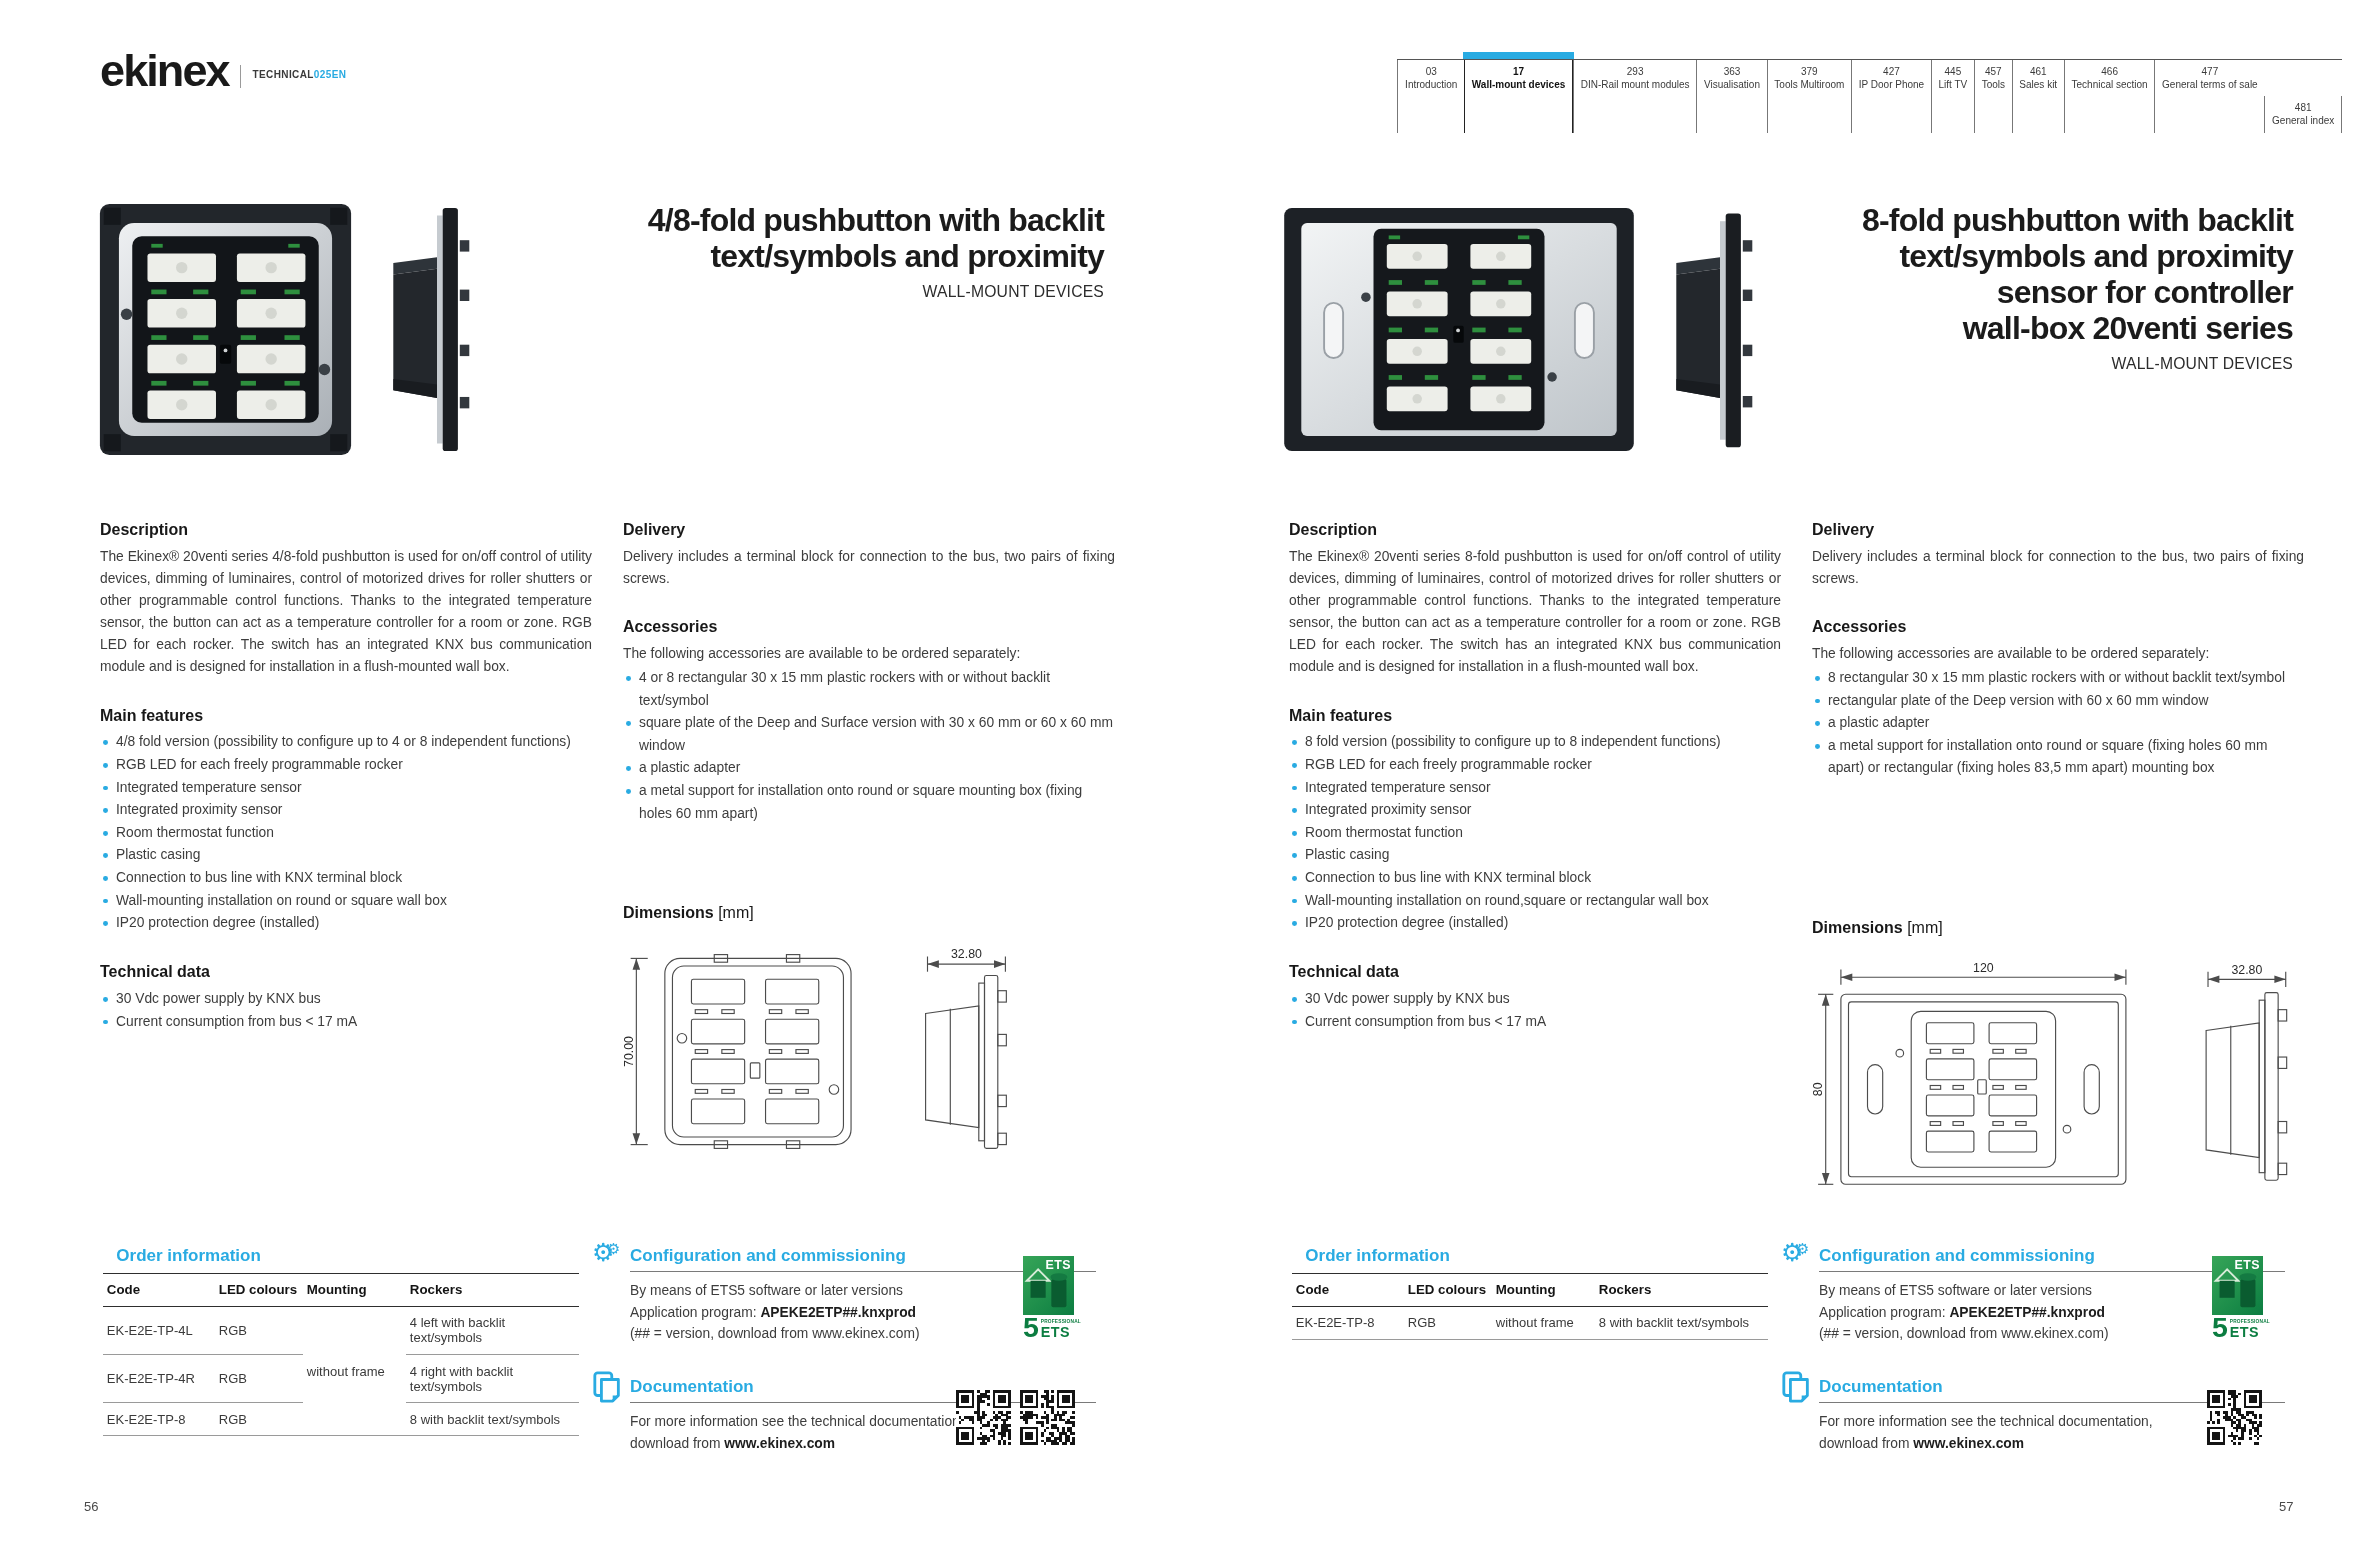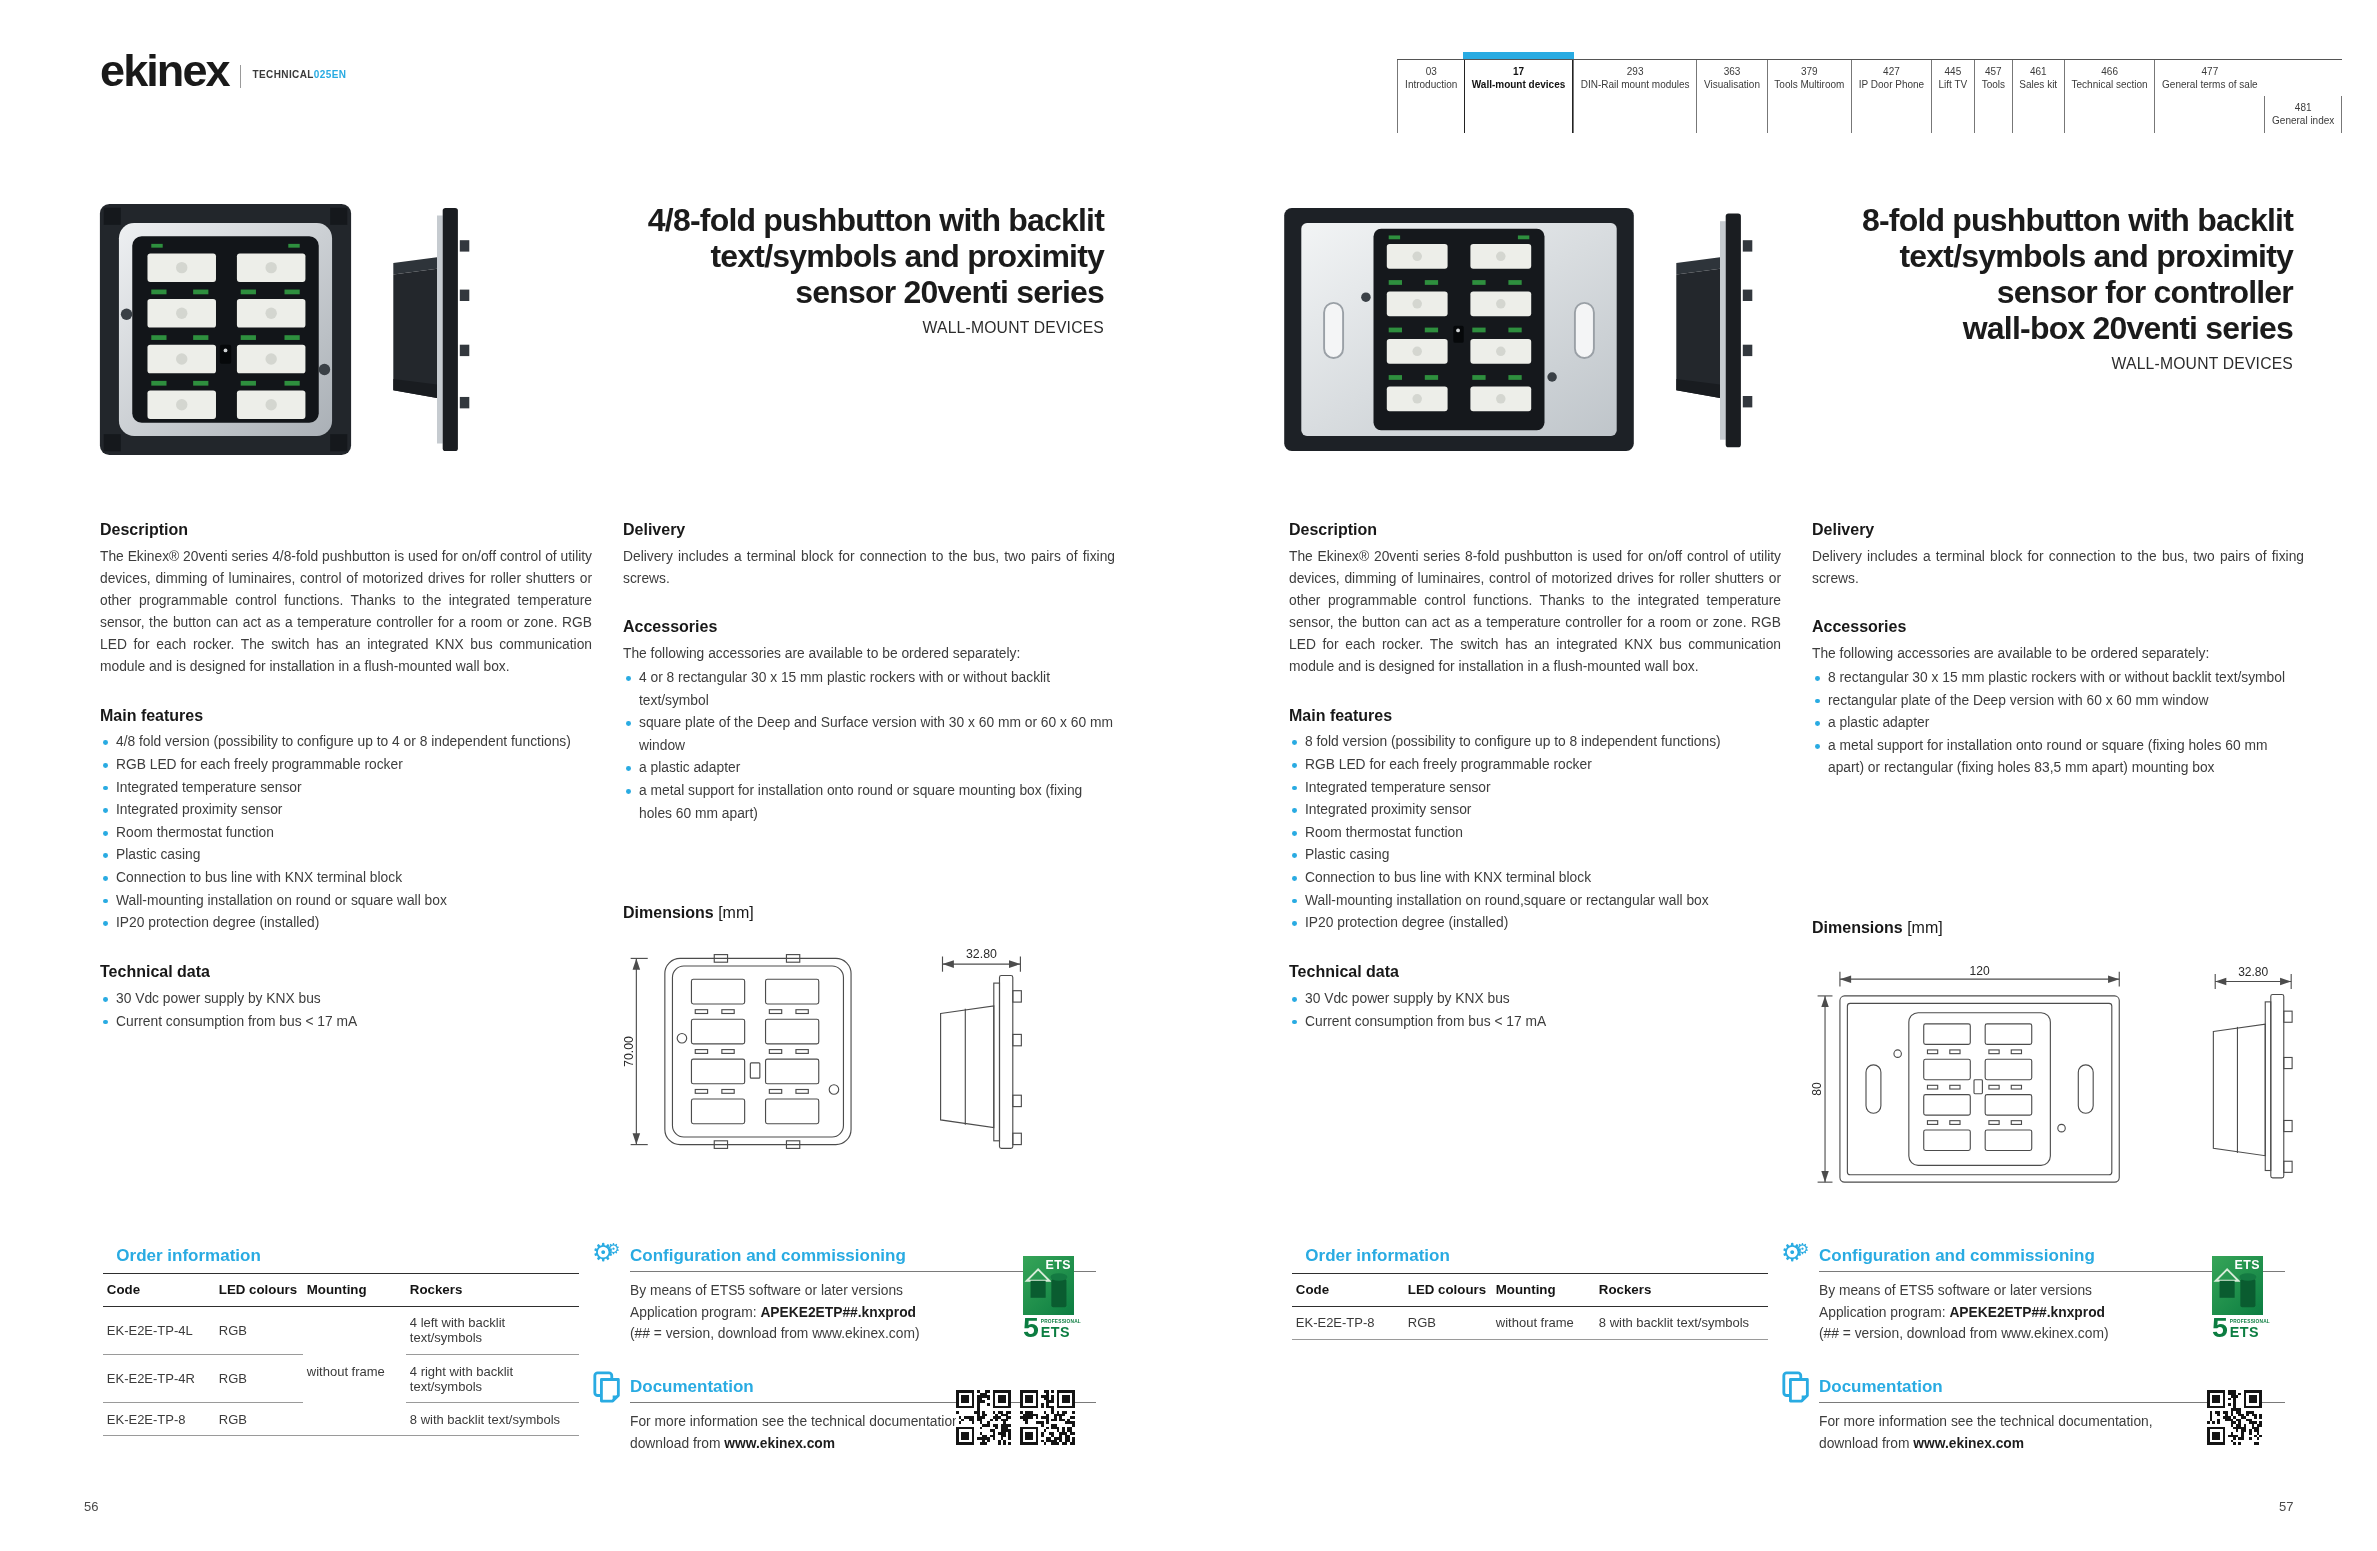--- a/index.html
+++ b/index.html
@@ -42,21 +42,21 @@
   .body-text { font-size:13.8px; line-height:1.6; text-align:justify; color:#3d3d3d; }
   .mt { margin-top:28.5px; }
   ul.bullets { list-style:none; margin-top:1.9px; }
   ul.bullets li { position:relative; padding-left:16px; font-size:13.8px; line-height:1.64; color:#3d3d3d; }
   ul.bullets li::before { content:""; position:absolute; left:2.9px; top:9px; width:4.8px; height:4.8px; border-radius:50%; background:#29abe2; }
 
   
   .dims { position:absolute; left:623px; top:904px; width:492px; }
   .half-b .dims { top:919px; }
   .dims .h-sec .unit { font-weight:normal; }
-  .dims-draw { margin-top:25px; display:flex; gap:55px; align-items:flex-start; }
+  .dims-draw { margin-top:25px; display:flex; gap:40px; align-items:flex-start; }
   .tech-svg { stroke:#4c4c4c; fill:none; stroke-width:1.2; }
   .tech-svg text { stroke:none; fill:#2a2a2a; font-size:13px; font-family:"Liberation Sans",sans-serif; }
   .tech-svg .arr { fill:#4c4c4c; stroke:none; }
 
   
   .order { position:absolute; left:103px; top:1246px; width:476px; }
   .cyan-h { font-size:17px; font-weight:bold; color:#29abe2; }
   .order .cyan-h { margin-left:13.3px; margin-bottom:6.7px; }
   .order table { width:100%; border-collapse:collapse; border-top:1.9px solid #2e2e2e; border-bottom:1px solid #9a9a9a; }
   .order th { font-size:13.3px; font-weight:bold; color:#141414; text-align:left; padding:8.6px 3.8px; border-bottom:1.4px solid #2e2e2e; }
@@ -188,21 +188,20 @@
         <rect x="84" y="40" width="10" height="12" fill="#33383e"></rect>
           <rect x="84" y="92" width="10" height="12" fill="#33383e"></rect>
         <rect x="84" y="150" width="10" height="12" fill="#33383e"></rect>
           <rect x="84" y="205" width="10" height="12" fill="#33383e"></rect>
       </svg>
     </div>
 
     <h1 class="title">
       <div>4/8-fold pushbutton with backlit</div>
       <div>text/symbols and proximity</div>
-      <div>sensor 20venti series</div>
       <div class="subtitle">WALL-MOUNT DEVICES</div>
     </h1>
 
     <div class="col col1">
       <div class="h-sec">Description</div>
       <p class="body-text">The Ekinex® 20venti series 4/8-fold pushbutton is used for on/off control of utility devices, dimming of luminaires, control of motorized drives for roller shutters or other programmable control functions. Thanks to the integrated temperature sensor, the button can act as a temperature controller for a room or zone. RGB LED for each rocker. The switch has an integrated KNX bus communication module and is designed for installation in a flush-mounted wall box.</p>
 
       <div class="h-sec mt">Main features</div>
       <ul class="bullets">
         <li>4/8 fold version (possibility to configure up to 4 or 8 independent functions)</li>

